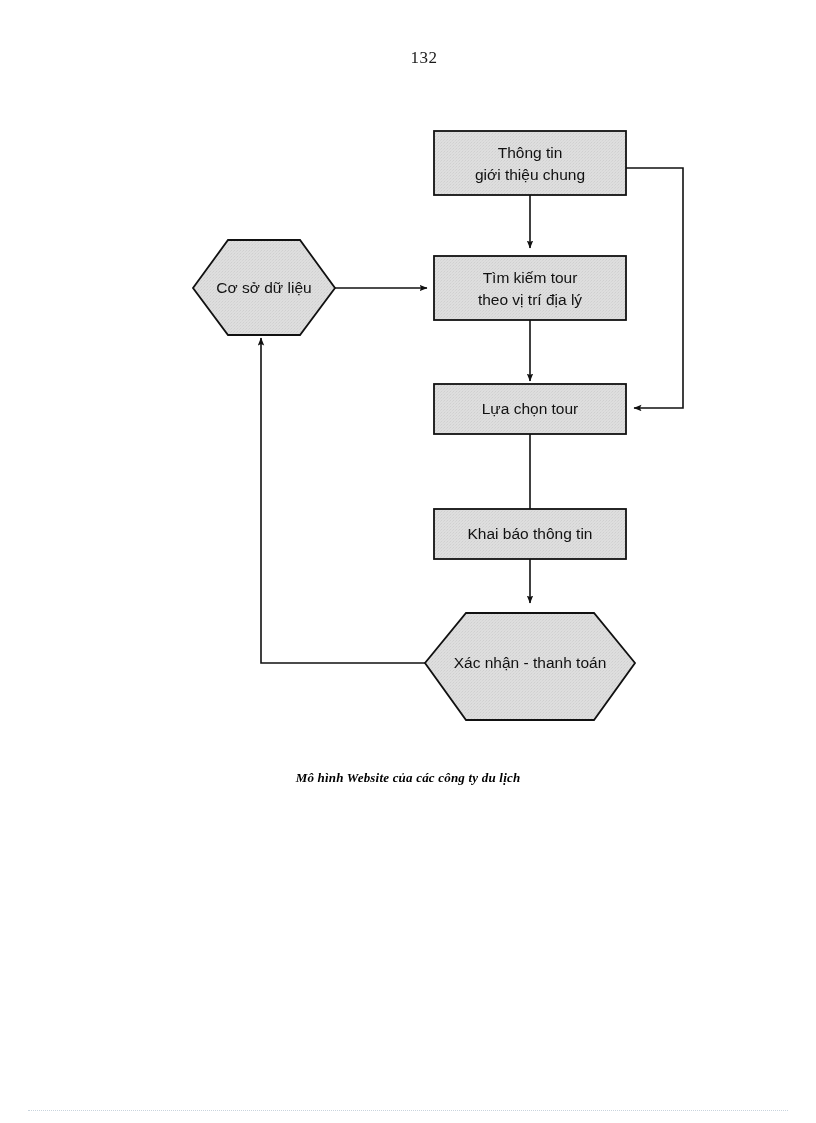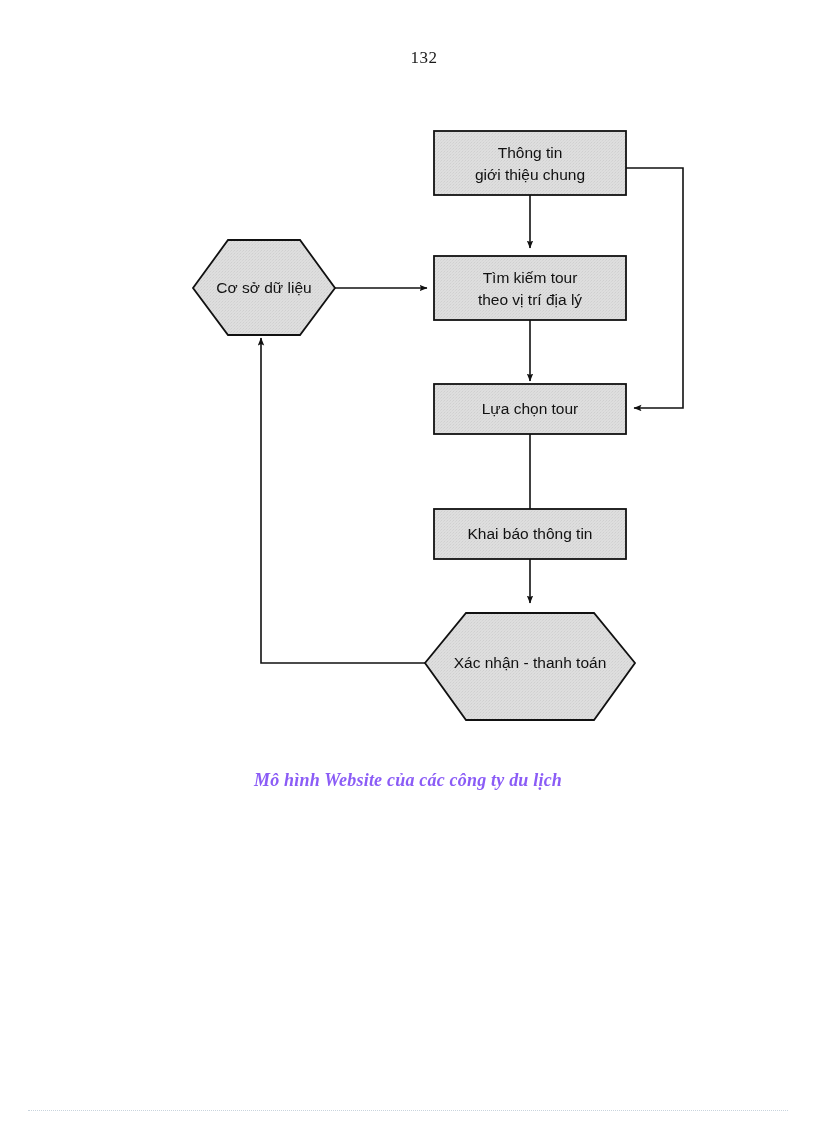--- a/index.html
+++ b/index.html
@@ -52,22 +52,22 @@
   }
   #caption {
     position: absolute;
     left: 0;
     top: 770px;
     width: 816px;
     text-align: center;
     font-family: "Liberation Serif", serif;
     font-style: italic;
     font-weight: bold;
-    font-size: 18px;
-    color: #8b5cf6;
+    font-size: 13px;
+    color: #000000;
     letter-spacing: 0.2px;
   }
   #footer-rule {
     position: absolute;
     left: 28px;
     top: 1110px;
     width: 760px;
     height: 0;
     border-top: 1px dotted #c9d4dd;
   }

